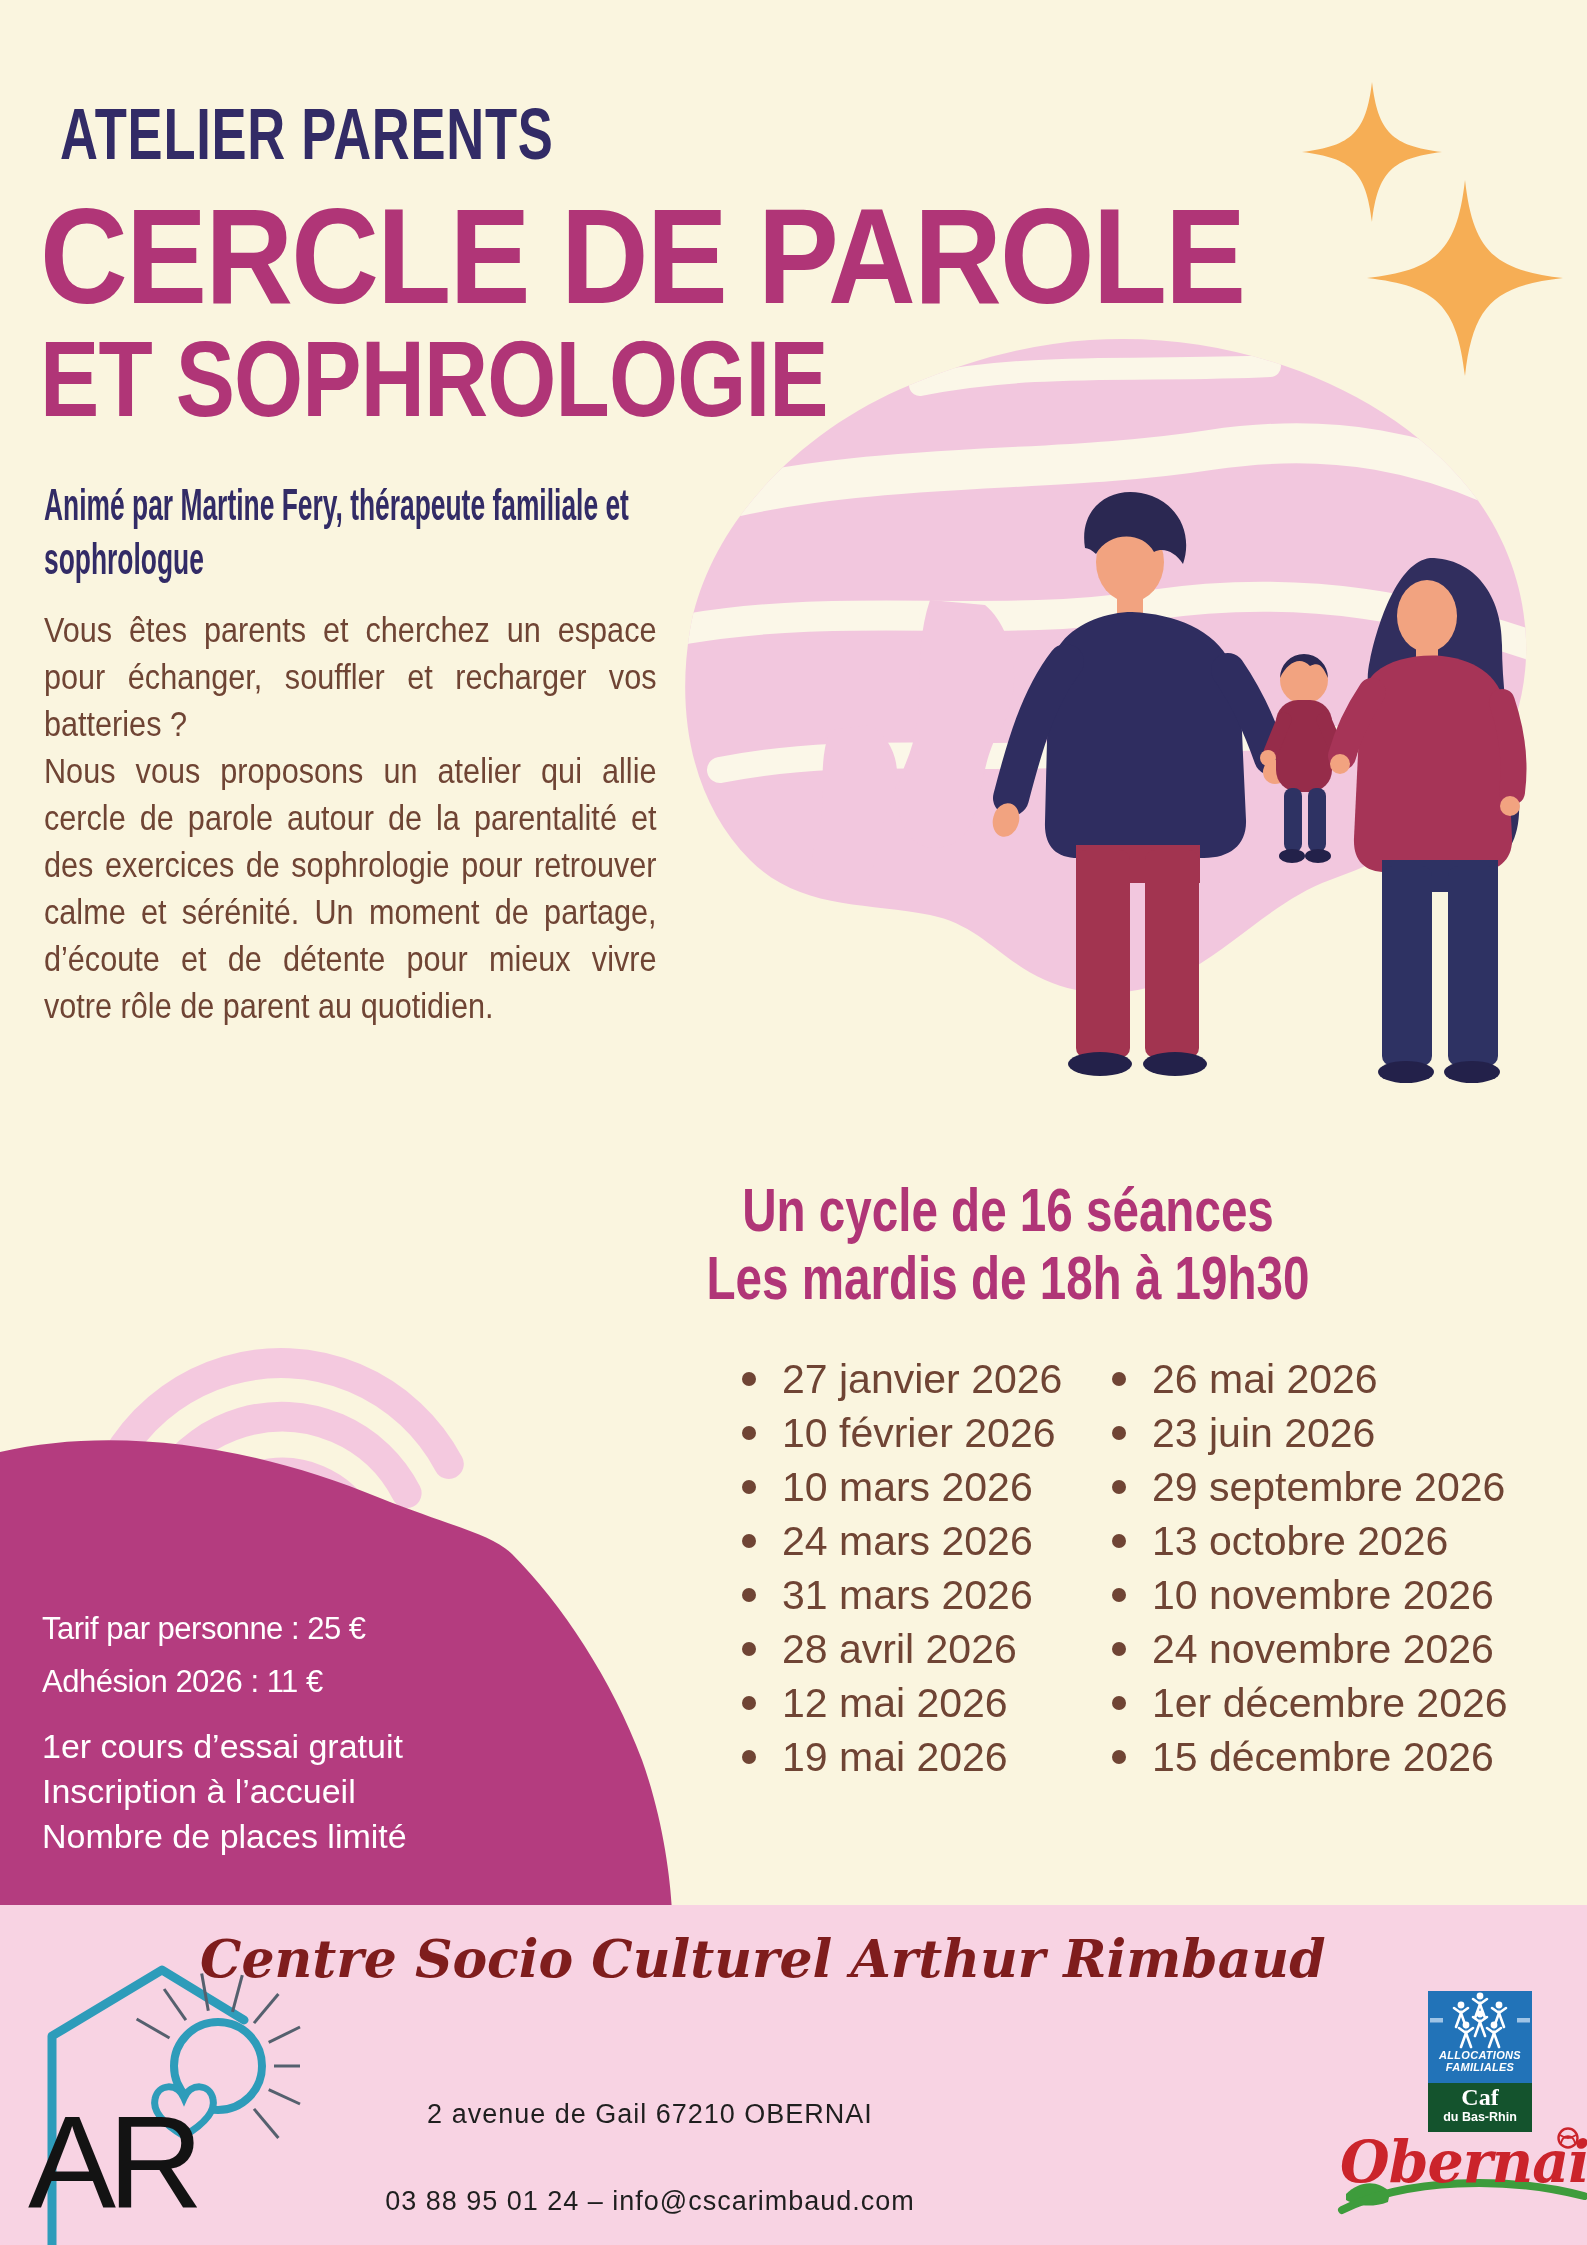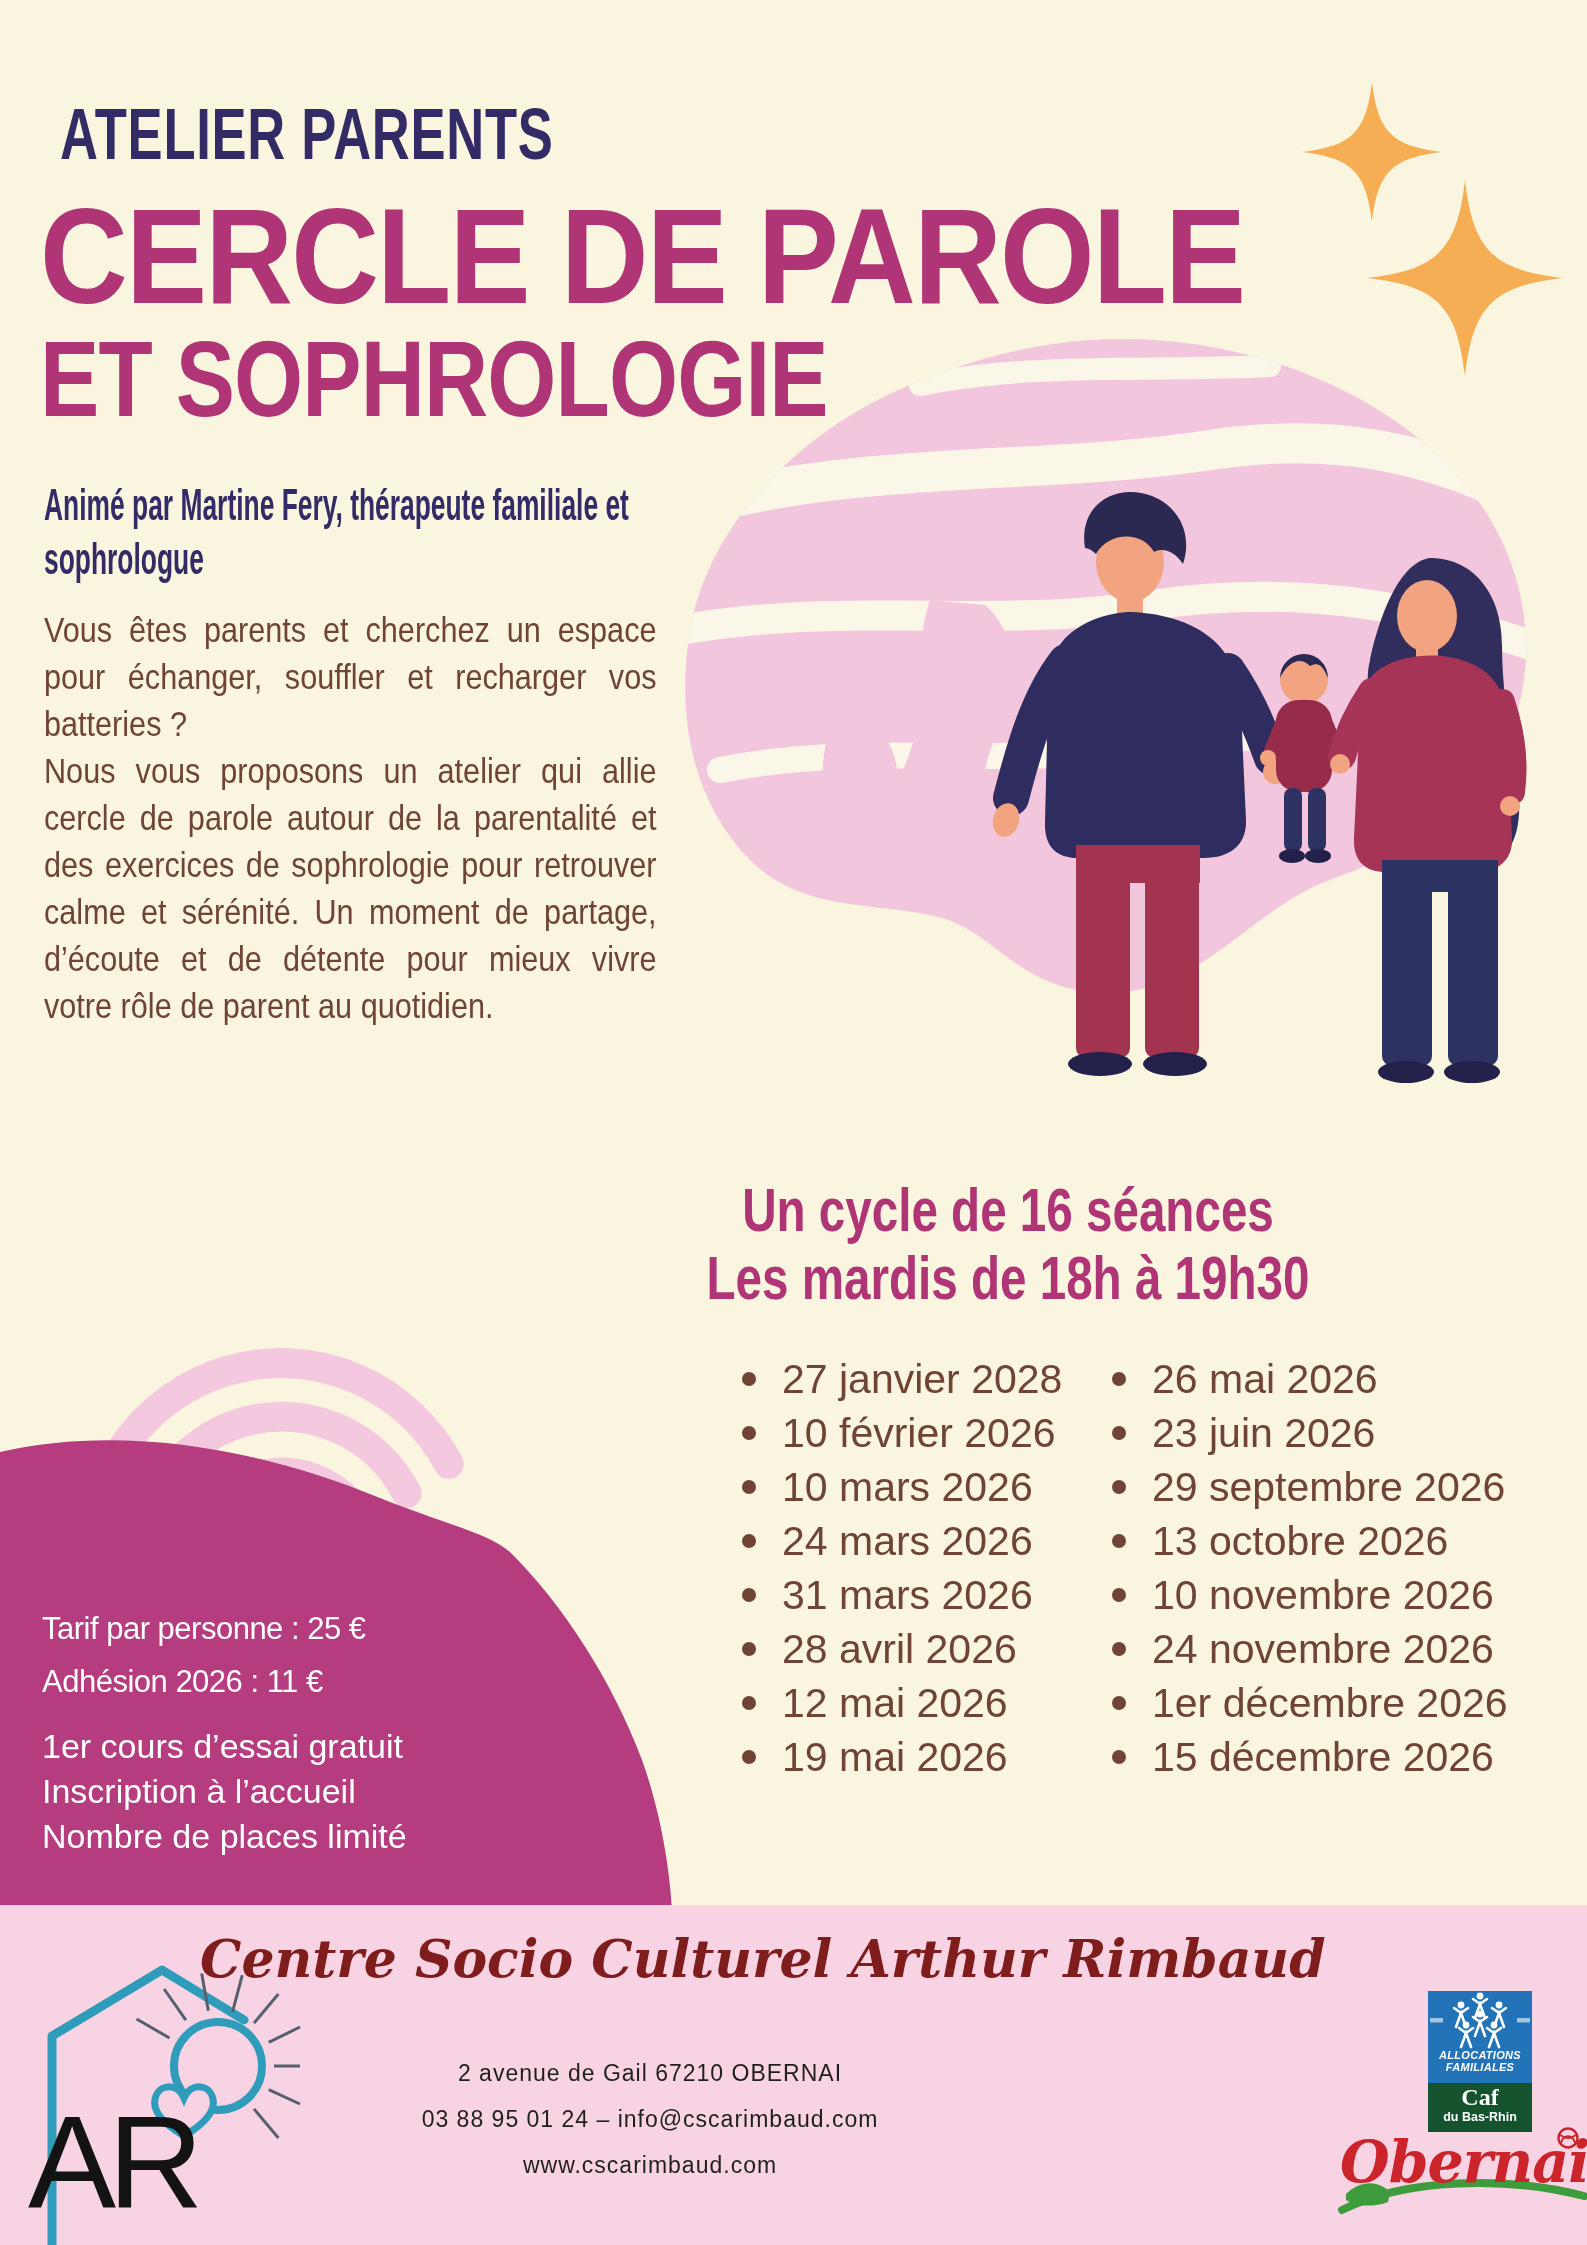--- a/index.html
+++ b/index.html
@@ -62,21 +62,21 @@
   .pricing .note-first { margin-top:16px; }
 
   
   .footer-band { left:0; top:1905px; width:1587px; height:340px; background:#F8D3E3; }
   .org-name {
     left:200px; top:1928px; width:900px; text-align:center;
     font-family:"DejaVu Serif", serif; font-style:italic; font-weight:700;
     font-size:52px; color:#7f1d1d; white-space:nowrap;
   }
   .contact { left:240px; top:2050px; width:820px; text-align:center; color:#1f1f1f; letter-spacing:1px; }
-  .contact div { font-size:23px; line-height:46px; }
+  .contact div { font-size:27px; line-height:46px;margin-top:41px; }
 
   
   .caf-logo { left:1428px; top:1985px; width:104px; text-align:center; }
   .caf-blue { background:#2273B8; height:92px; position:relative;margin-top:6px; }
   .caf-alloc { color:#fff; font-size:11px; font-weight:700; font-style:italic; line-height:12px; letter-spacing:0.3px; }
   .caf-teal { background:#14532d; height:47px; color:#fff; padding-top:2px; }
   .caf-name { font-family:"Liberation Serif", serif; font-weight:700; font-size:24px; line-height:25px; }
   .caf-region { font-size:12.5px; font-weight:700; line-height:15px; }
 
   
@@ -173,21 +173,21 @@
       <ellipse cx="842" cy="772" rx="28" ry="11" fill="#23214A"></ellipse>
     </g>
   </svg>
 
   <div class="abs schedule-heading">
     <div>Un cycle de 16 séances</div>
     <div>Les mardis de 18h à 19h30</div>
   </div>
 
   <ul class="abs dates col1">
-    <li>27 janvier 2028</li>
+    <li>27 janvier 2026</li>
     <li>10 février 2026</li>
     <li>10 mars 2026</li>
     <li>24 mars 2026</li>
     <li>31 mars 2026</li>
     <li>28 avril 2026</li>
     <li>12 mai 2026</li>
     <li>19 mai 2026</li>
   </ul>
 
   <ul class="abs dates col2">

